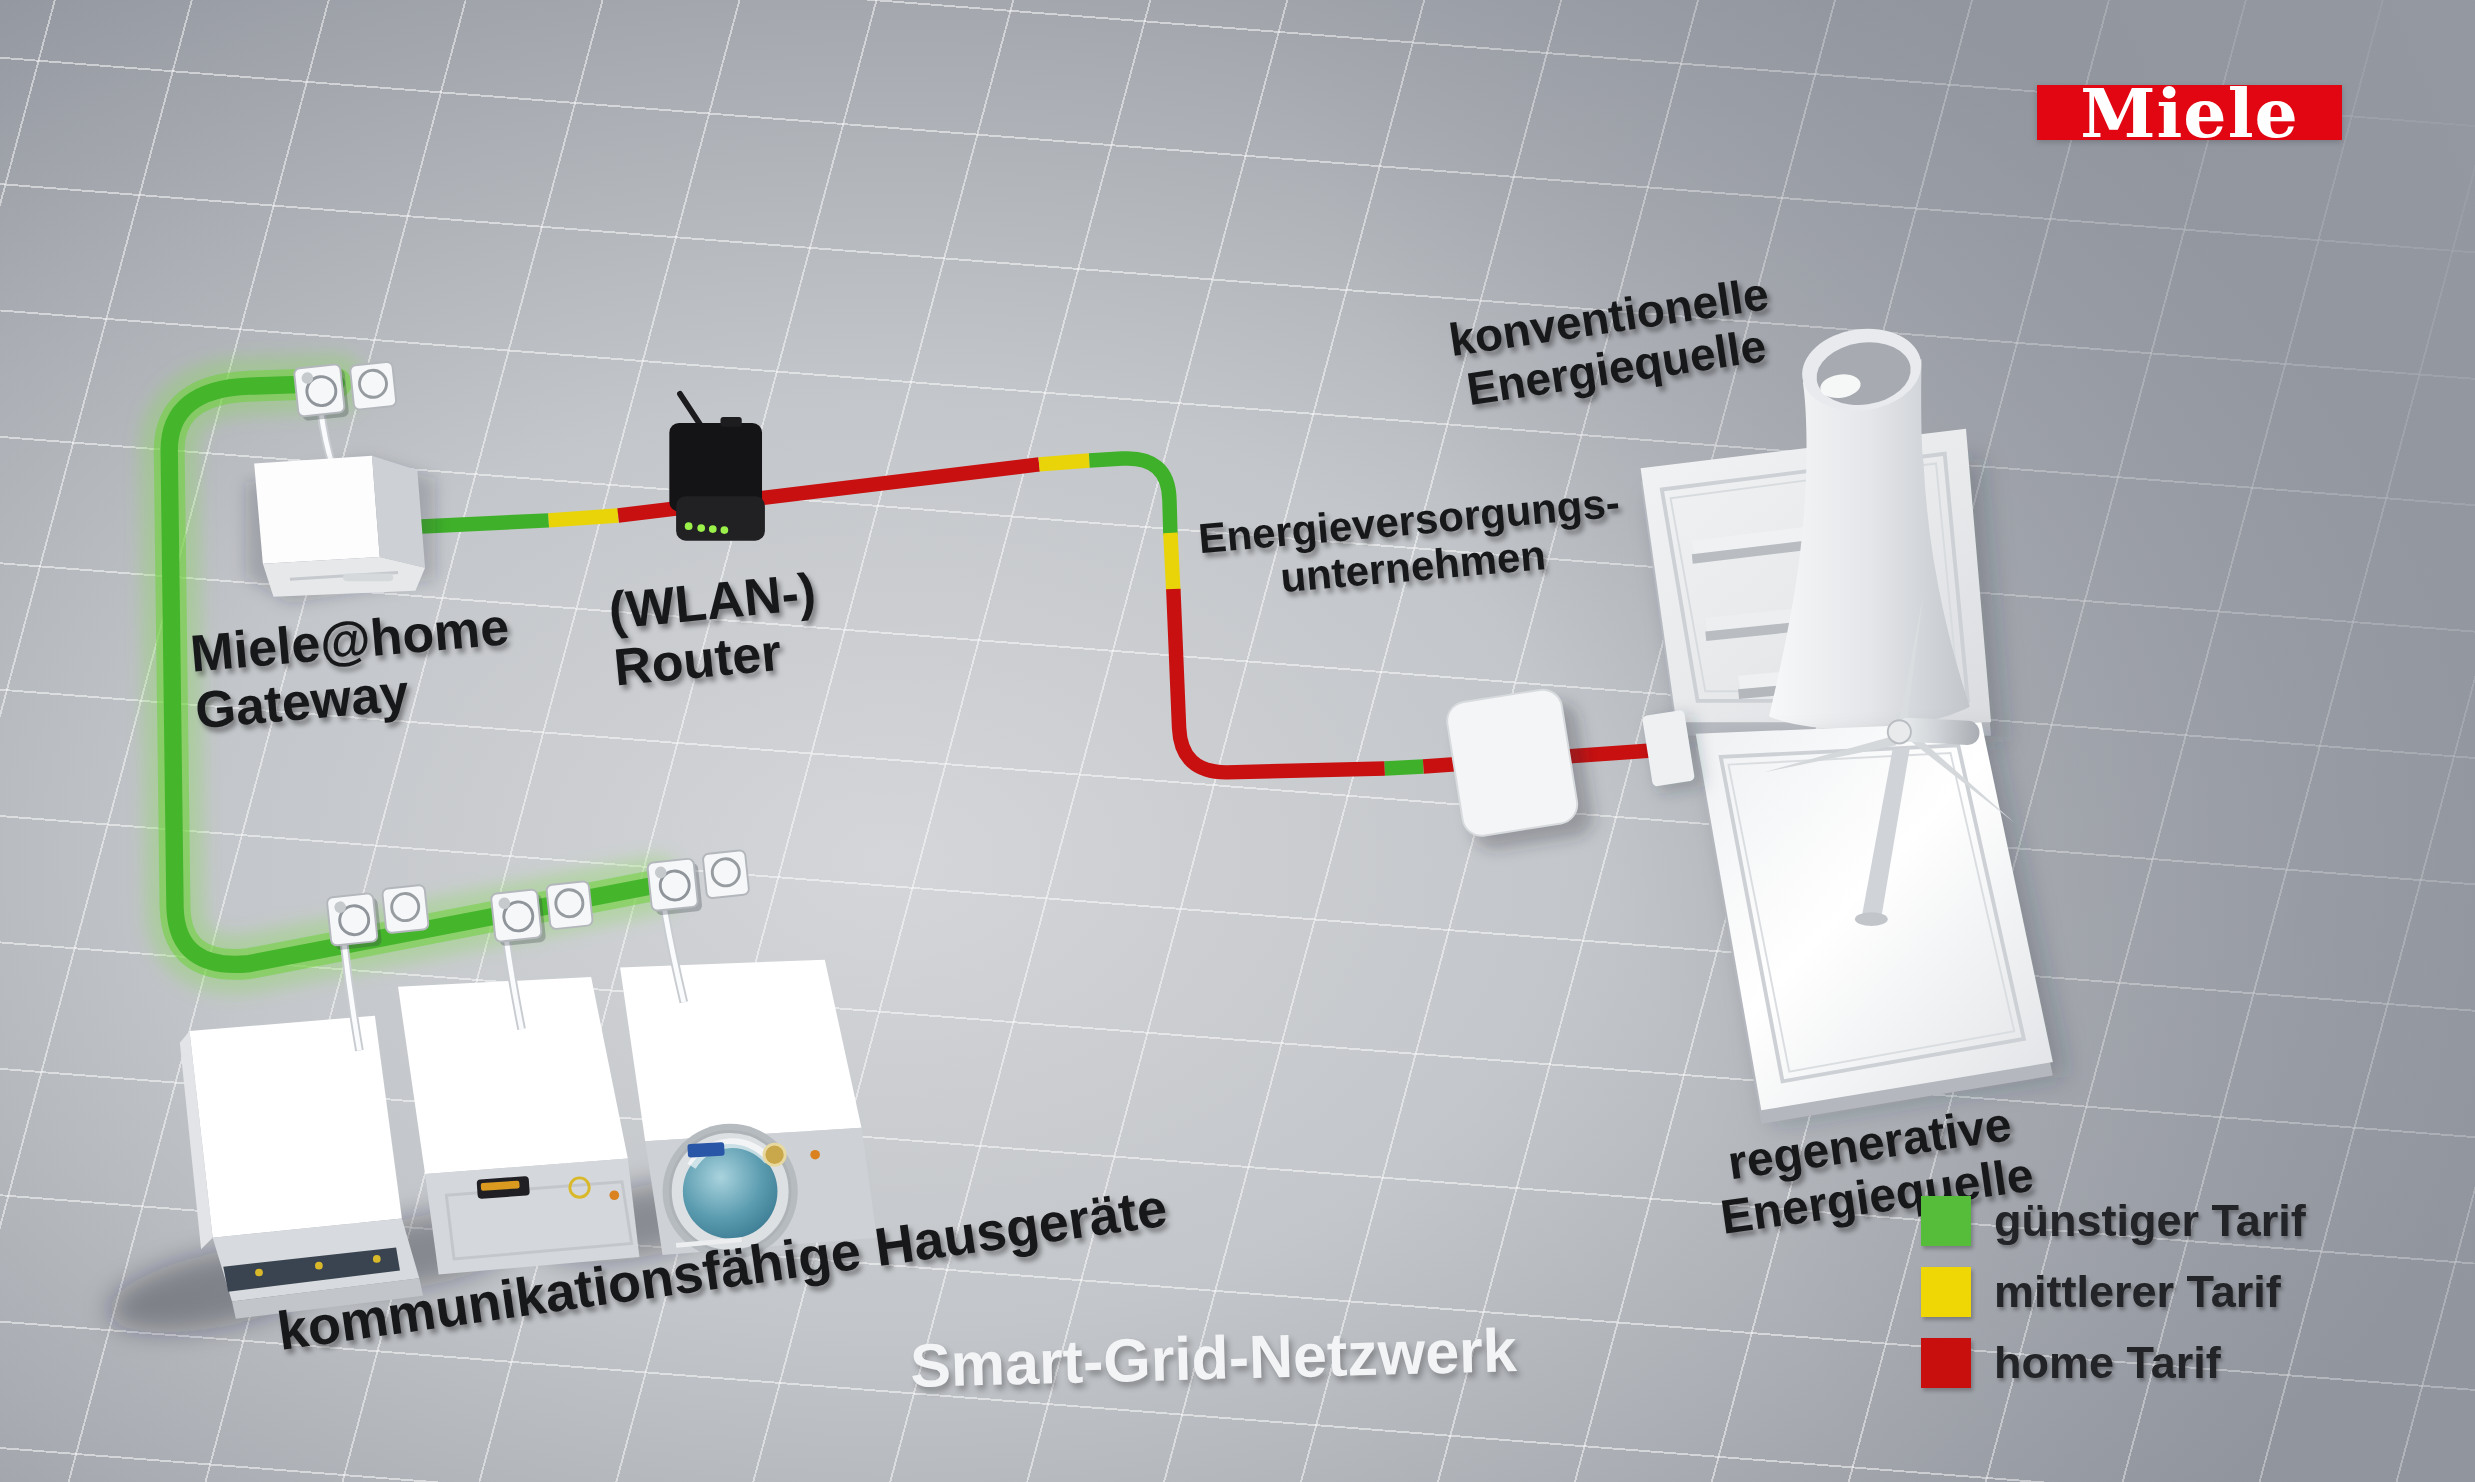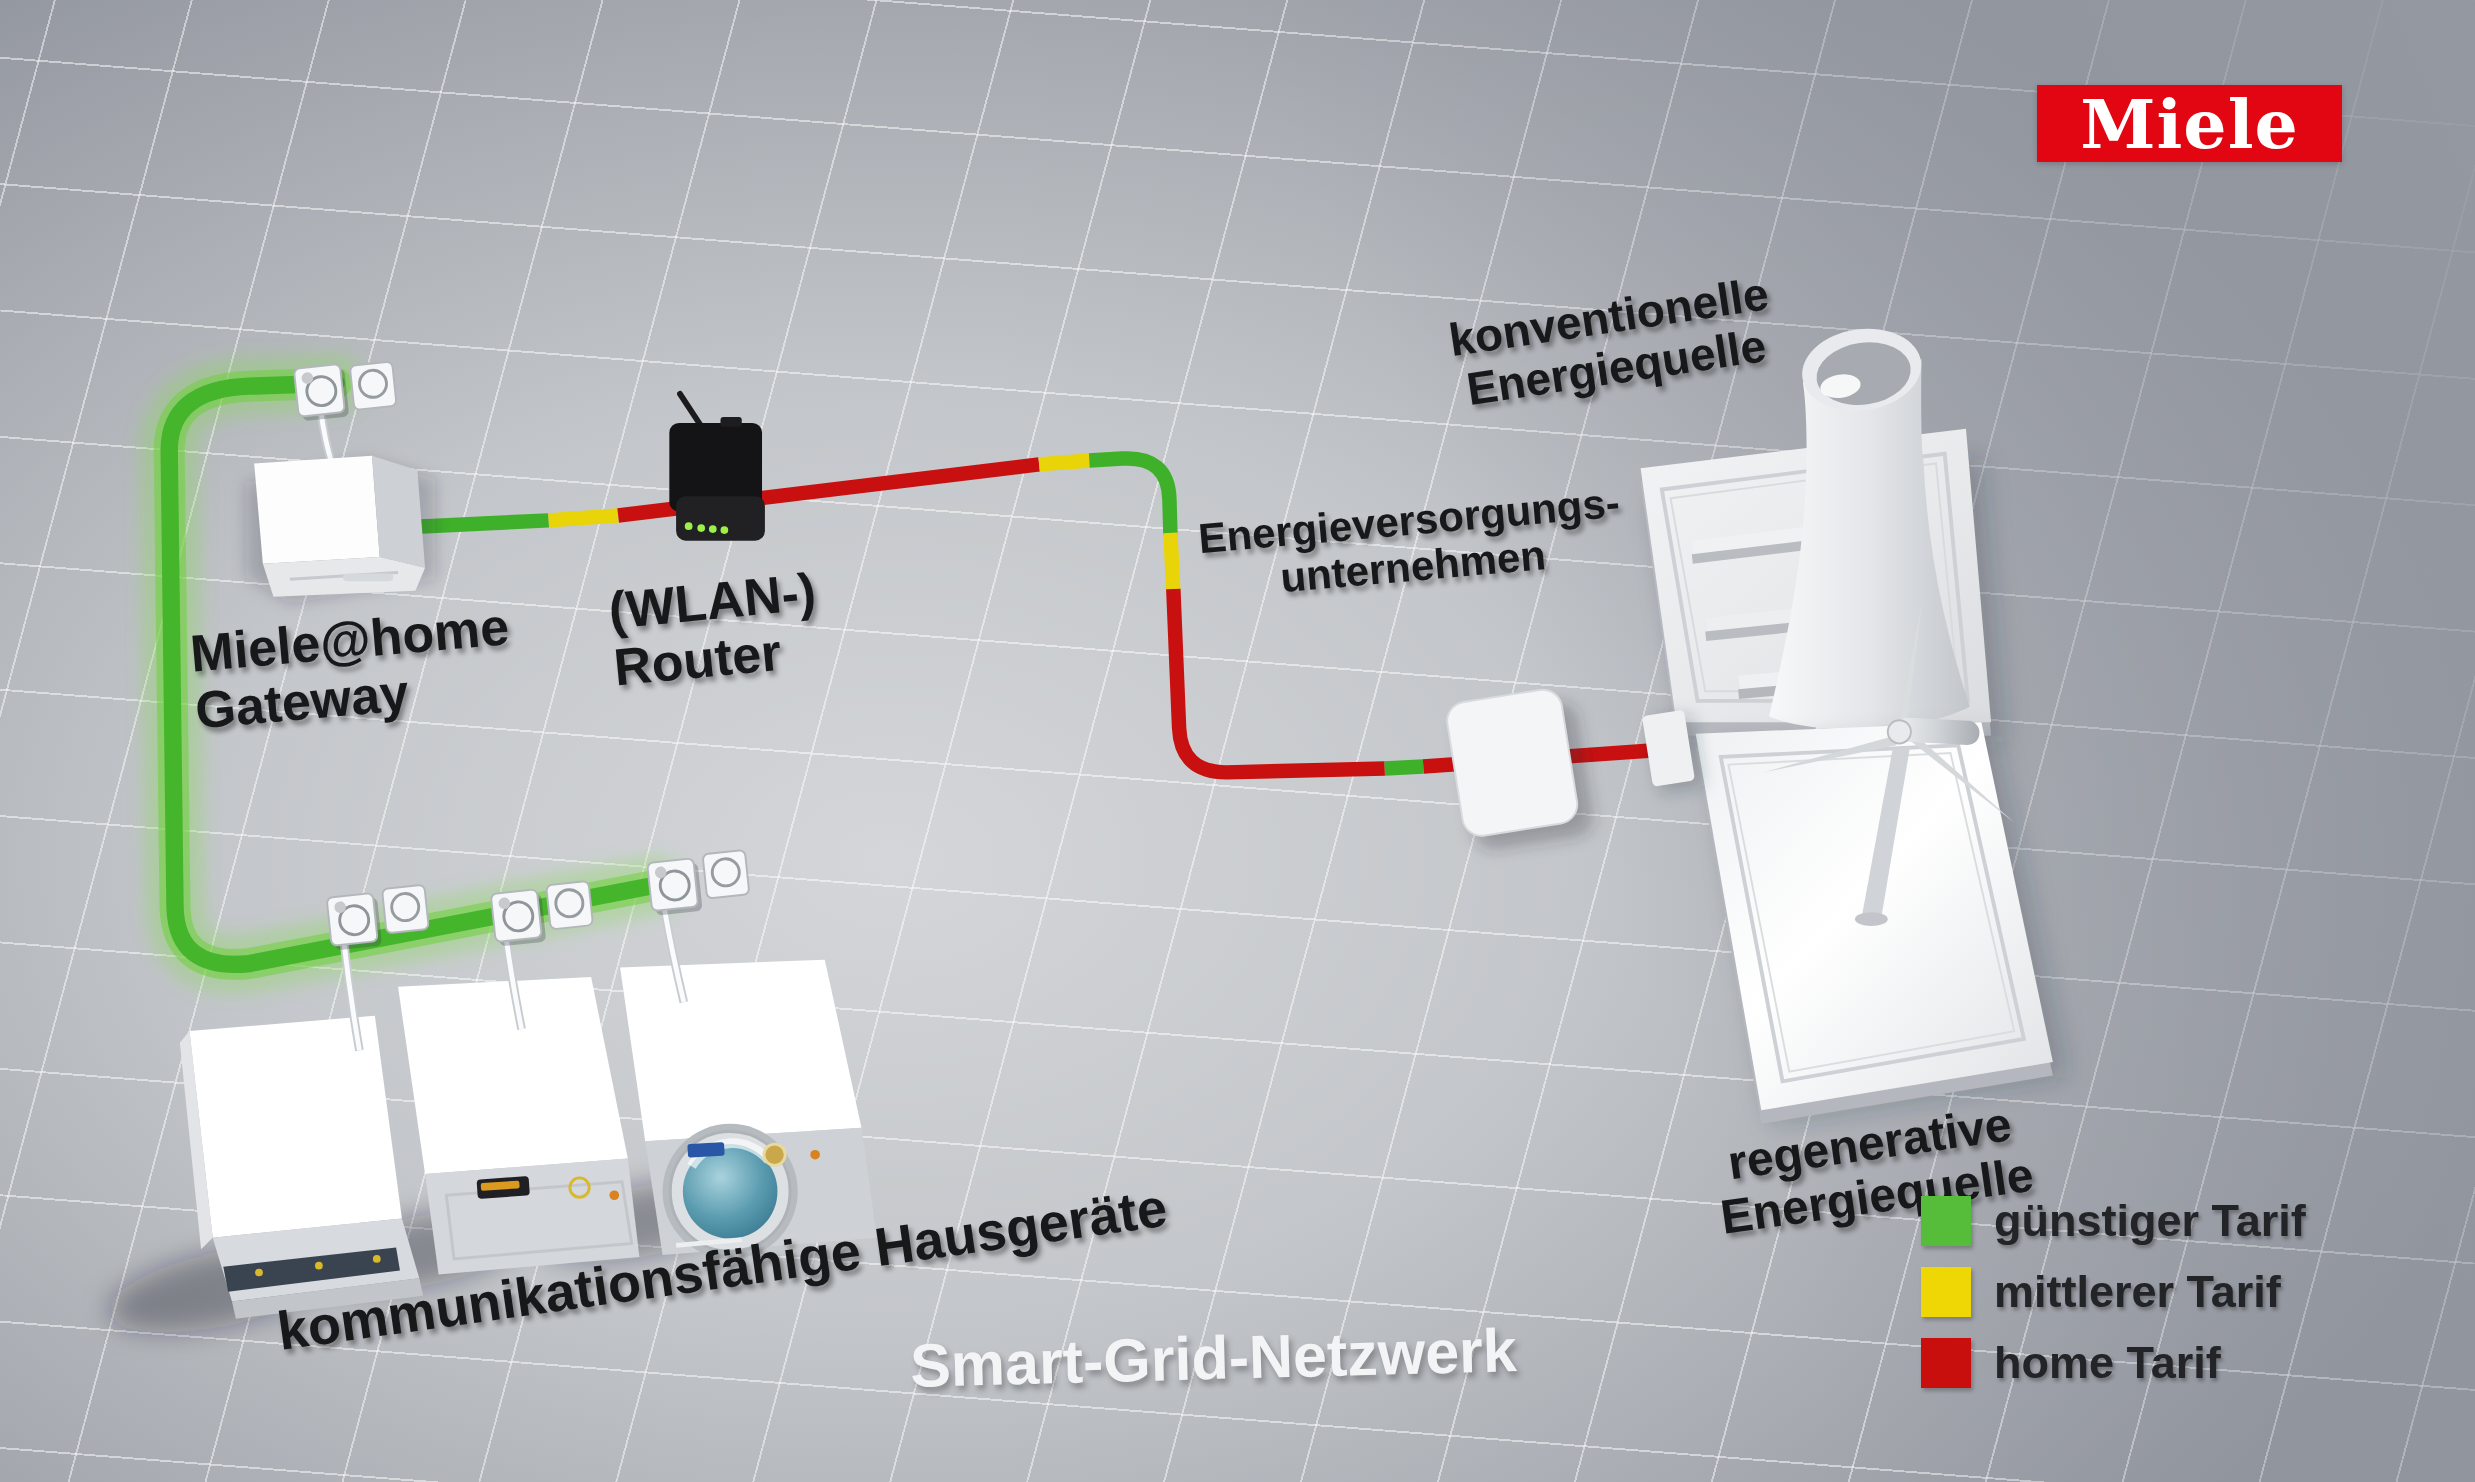--- a/index.html
+++ b/index.html
@@ -23,21 +23,21 @@
   #lbl-conventional{left:1412px;top:292px;width:386px;font-size:46px;transform:rotate(-8.5deg);transform-origin:center top;}
   #lbl-regenerative{left:1663px;top:1118px;width:406px;font-size:48px;transform:rotate(-8deg);transform-origin:center top;}
   #lbl-appliances{left:282px;top:1302px;font-size:54px;transform:rotate(-8deg);transform-origin:left bottom;}
   #lbl-network{left:910px;top:1325px;font-size:61px;color:#f3f4f6;transform:rotate(-1.5deg);
     text-shadow:2.9px 4.8px 6.8px rgba(0,0,0,0.3);}
   #legend{position:absolute;left:1921px;top:1195px;}
   .legend-row{display:flex;align-items:center;margin-bottom:20px;height:51px;}
   .legend-swatch{width:50px;height:50px;flex:0 0 50px;box-shadow:1.9px 2.9px 3.9px rgba(0,0,0,0.25);}
   .legend-label{margin-left:23px;font-weight:bold;font-size:45px;color:#222427;
     text-shadow:1.9px 2.9px 3.9px rgba(0,0,0,0.3);}
-  #logo{position:absolute;left:2037px;top:85px;width:305px;height:77px;background:#e20613;
+  #logo{position:absolute;left:2037px;top:85px;width:305px;height:55px;background:#e20613;
     display:flex;align-items:center;justify-content:center;
     font-family:"DejaVu Serif",serif;font-weight:bold;font-size:68px;color:#ffffff;letter-spacing:1px;
     box-shadow:0 1.9px 5.8px rgba(0,0,0,0.2);}
   svg{position:absolute;left:0;top:0;}
 </style>
 </head>
 <body>
 
 <div id="stage">
 

